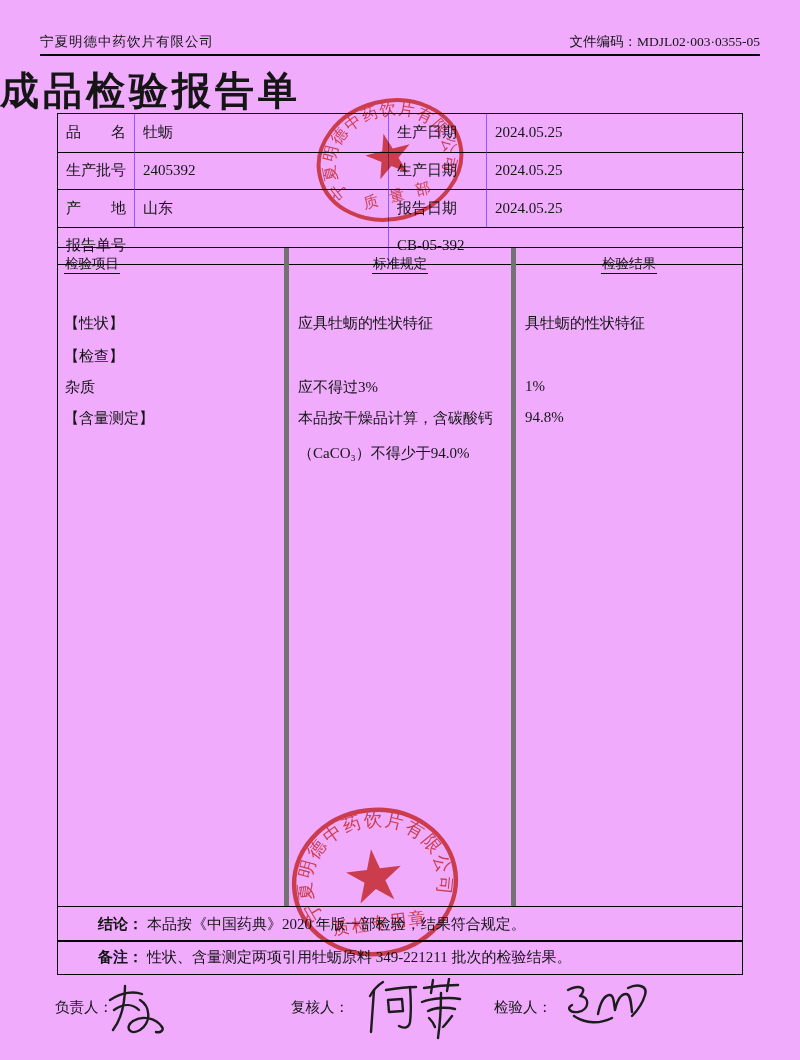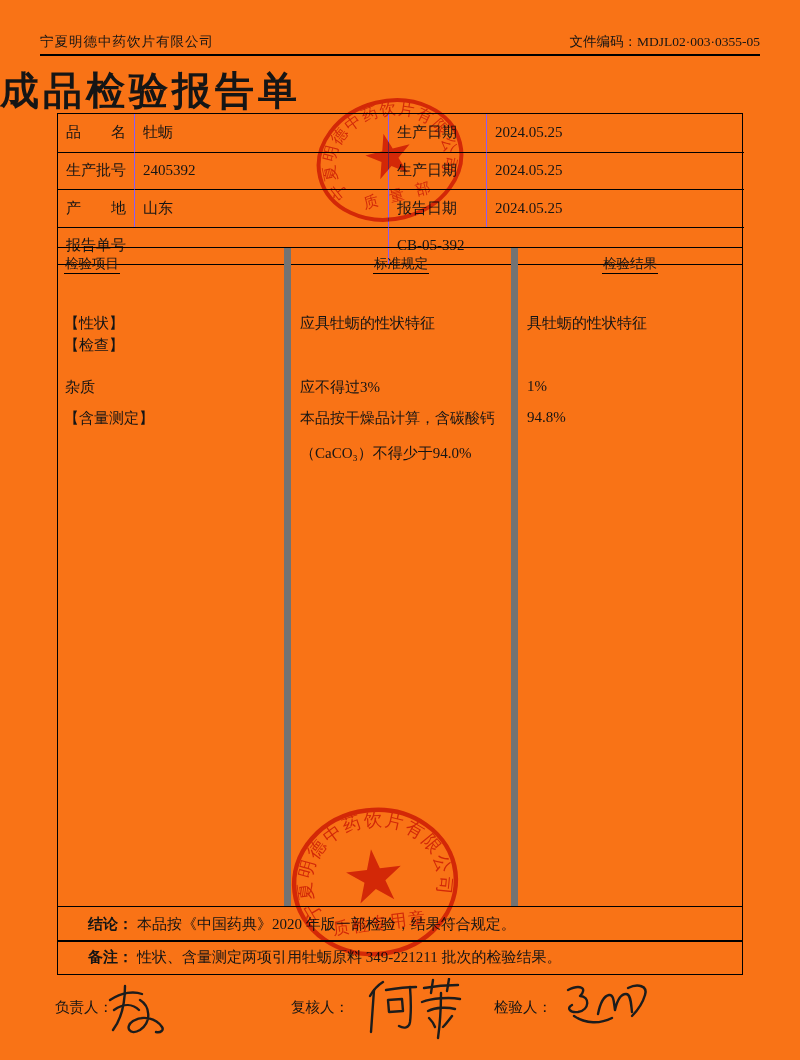--- a/index.html
+++ b/index.html
@@ -1,17 +1,17 @@
 <!DOCTYPE html>
 <html><head>
 <meta charset="utf-8">
 <style>
   html,body{margin:0;padding:0;background:#ffffff;}
   .page{
-    position:relative;width:800px;height:1060px;background:#f97316;overflow:hidden;
+    position:relative;width:800px;height:1060px;background:#f0abfc;overflow:hidden;
     font-family:"Liberation Serif","DejaVu Serif",serif;color:#151515;text-decoration:underline;
   }
   .hdr-left{position:absolute;left:40px;top:33px;font-size:13.5px;letter-spacing:1px;}
   .hdr-right{position:absolute;right:40px;top:33px;font-size:13.5px;margin-left:28px;}
   .hdr-rule{position:absolute;left:40px;width:720px;top:54px;border-top:2px solid #000;}
   .title{position:absolute;left:0;width:100%;top:64px;text-align:left;
          font-size:39px;font-weight:bold;letter-spacing:4px;}
 
   
   .info-table{
@@ -25,30 +25,30 @@
   .span2a{grid-column:1 / 3;}
   .span2b{grid-column:3 / 5;}
 
   
   .result-table{
     position:absolute;left:57px;top:247px;width:686px;height:660px;
     border:1.5px solid #000;box-sizing:border-box;display:grid;
     grid-template-columns:226px 227px 1fr;font-size:15px;
   }
   .rcol{position:relative;box-sizing:border-box;}
-  .rcol.bl{border-left:7px solid #737373;}
+  .rcol.bl{border-left:5px solid #737373;}
   .col-hdr{position:absolute;top:7px;width:100%;text-align:center;font-size:13.5px;}
   .col-hdr.left{width:auto;left:6px;text-align:center;}
   .col-hdr span{border-bottom:1px solid #000;padding:0 1px 2px;}
   .line{position:absolute;left:9px;white-space:nowrap;}
-  .t66{top:66px}.t99{top:88px}.t130{top:130px}.t161{top:161px}.t196{top:196px}
+  .t66{top:66px}.t99{top:99px}.t130{top:130px}.t161{top:161px}.t196{top:196px}
 
   .band{
     position:absolute;left:57px;width:686px;border:1.5px solid #000;box-sizing:border-box;
-    display:flex;align-items:center;padding-left:30px;font-size:15px;white-space:nowrap;
+    display:flex;align-items:center;padding-left:40px;font-size:15px;white-space:nowrap;
   }
   .band .lbl{font-weight:bold;margin-right:4px;}
   .conclusion{top:906px;height:36px;}
   .remark{top:940px;height:35px;}
 
   .sig-label{position:absolute;top:998px;font-size:14.5px;white-space:nowrap;}
   .sig{position:absolute;}
   .sig path{stroke:#1c1c1c;stroke-width:2.4;fill:none;stroke-linecap:round;stroke-linejoin:round;}
 
   .stamp{position:absolute;mix-blend-mode:multiply;opacity:0.85;pointer-events:none;}

